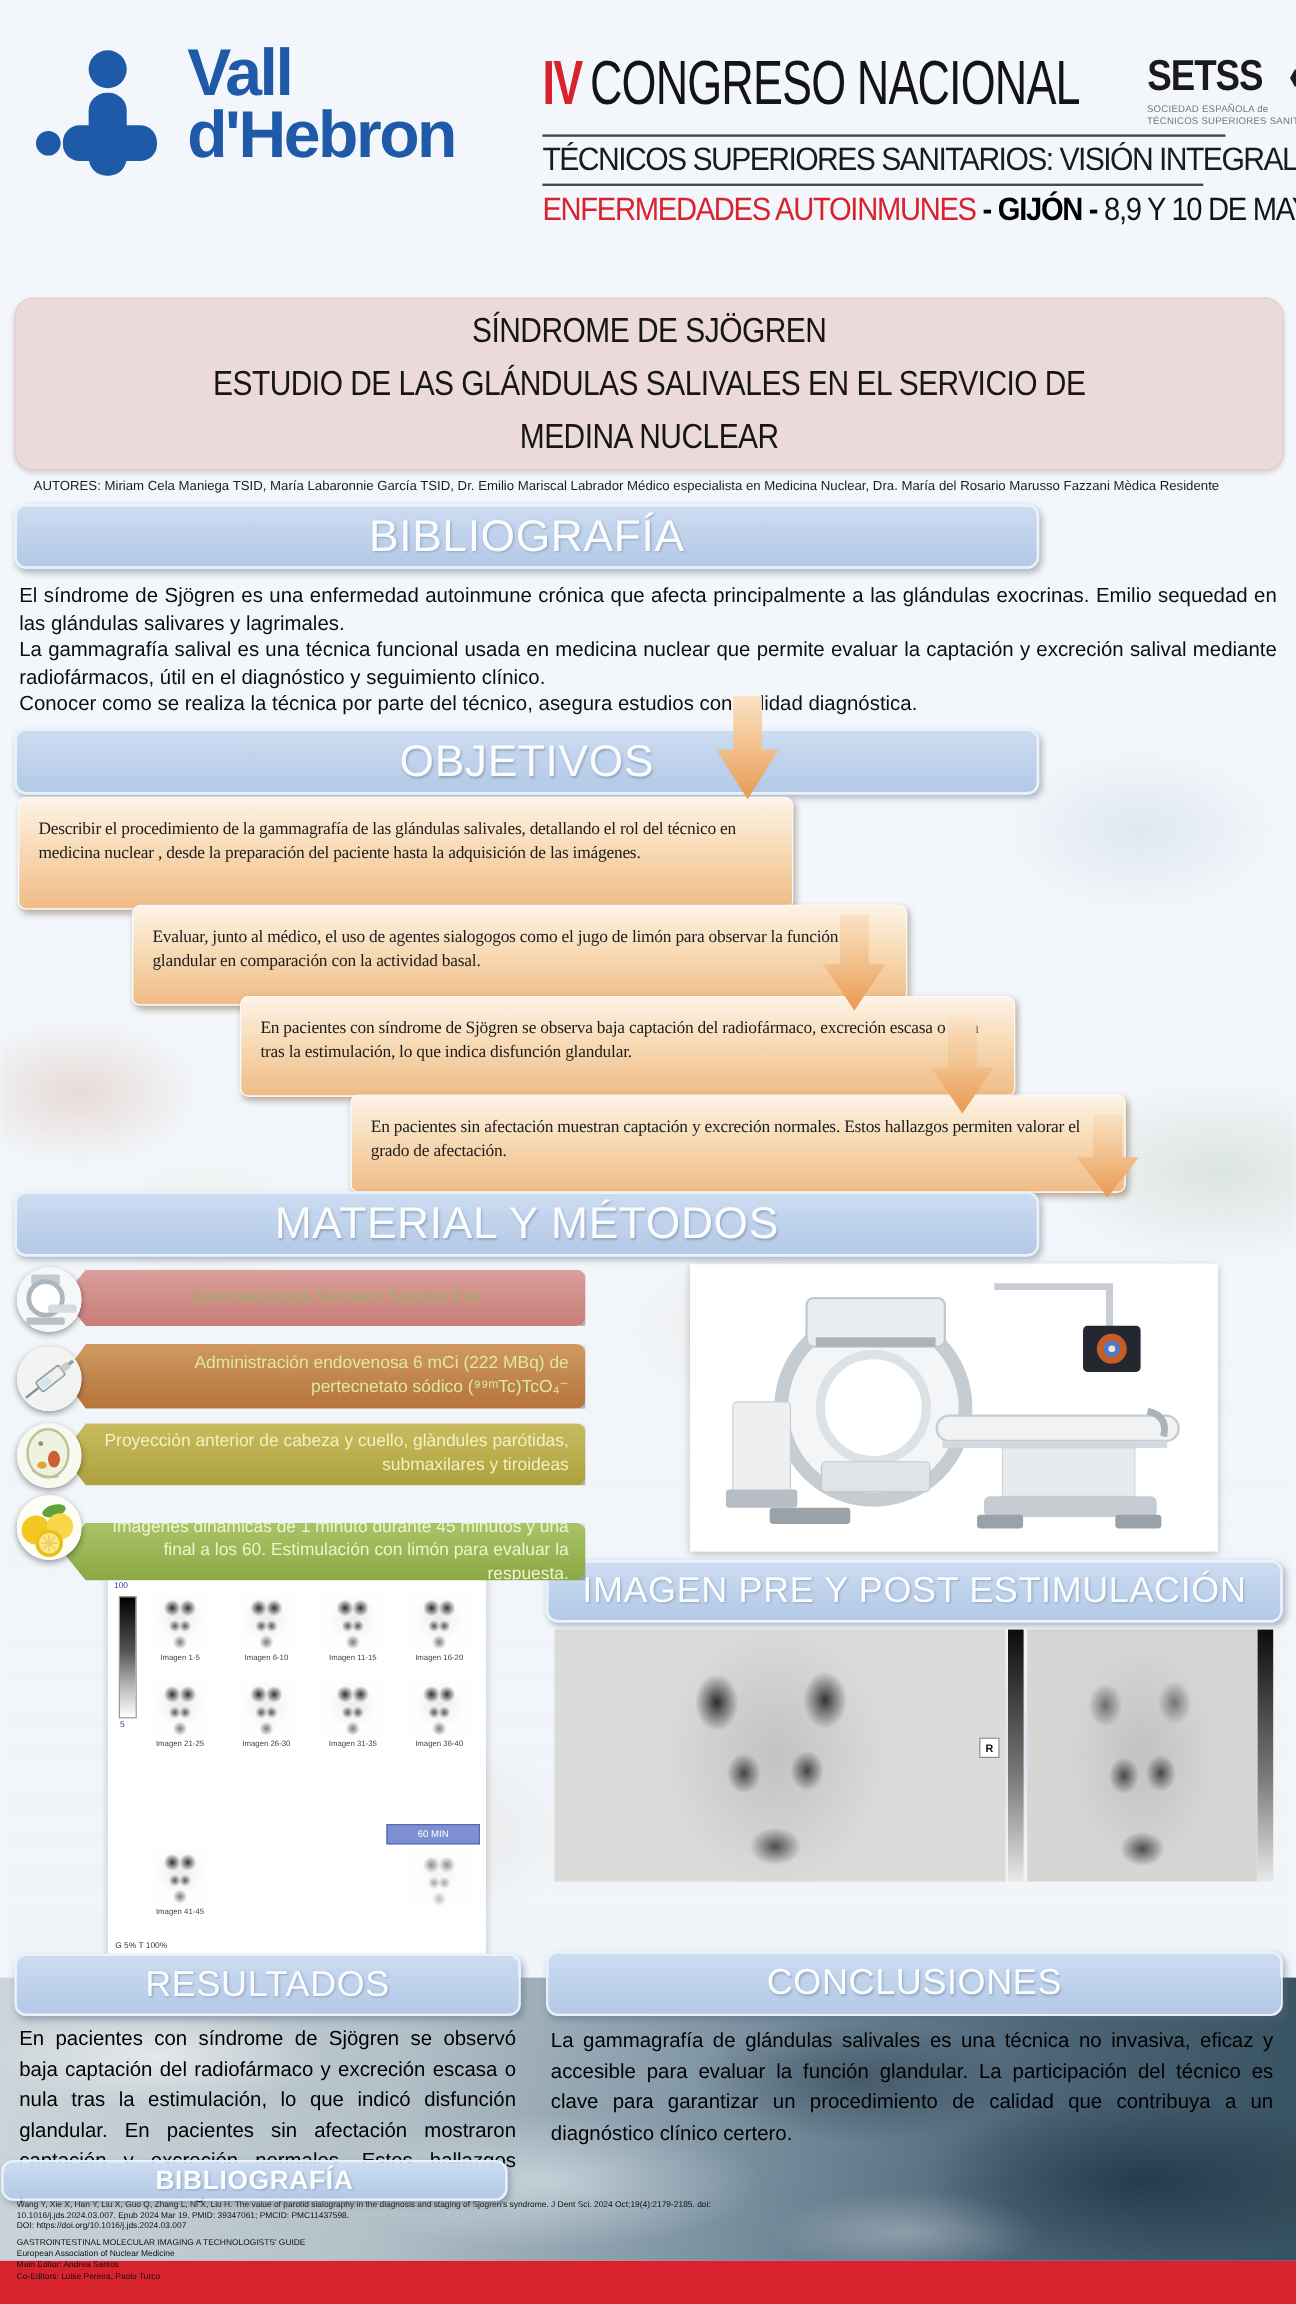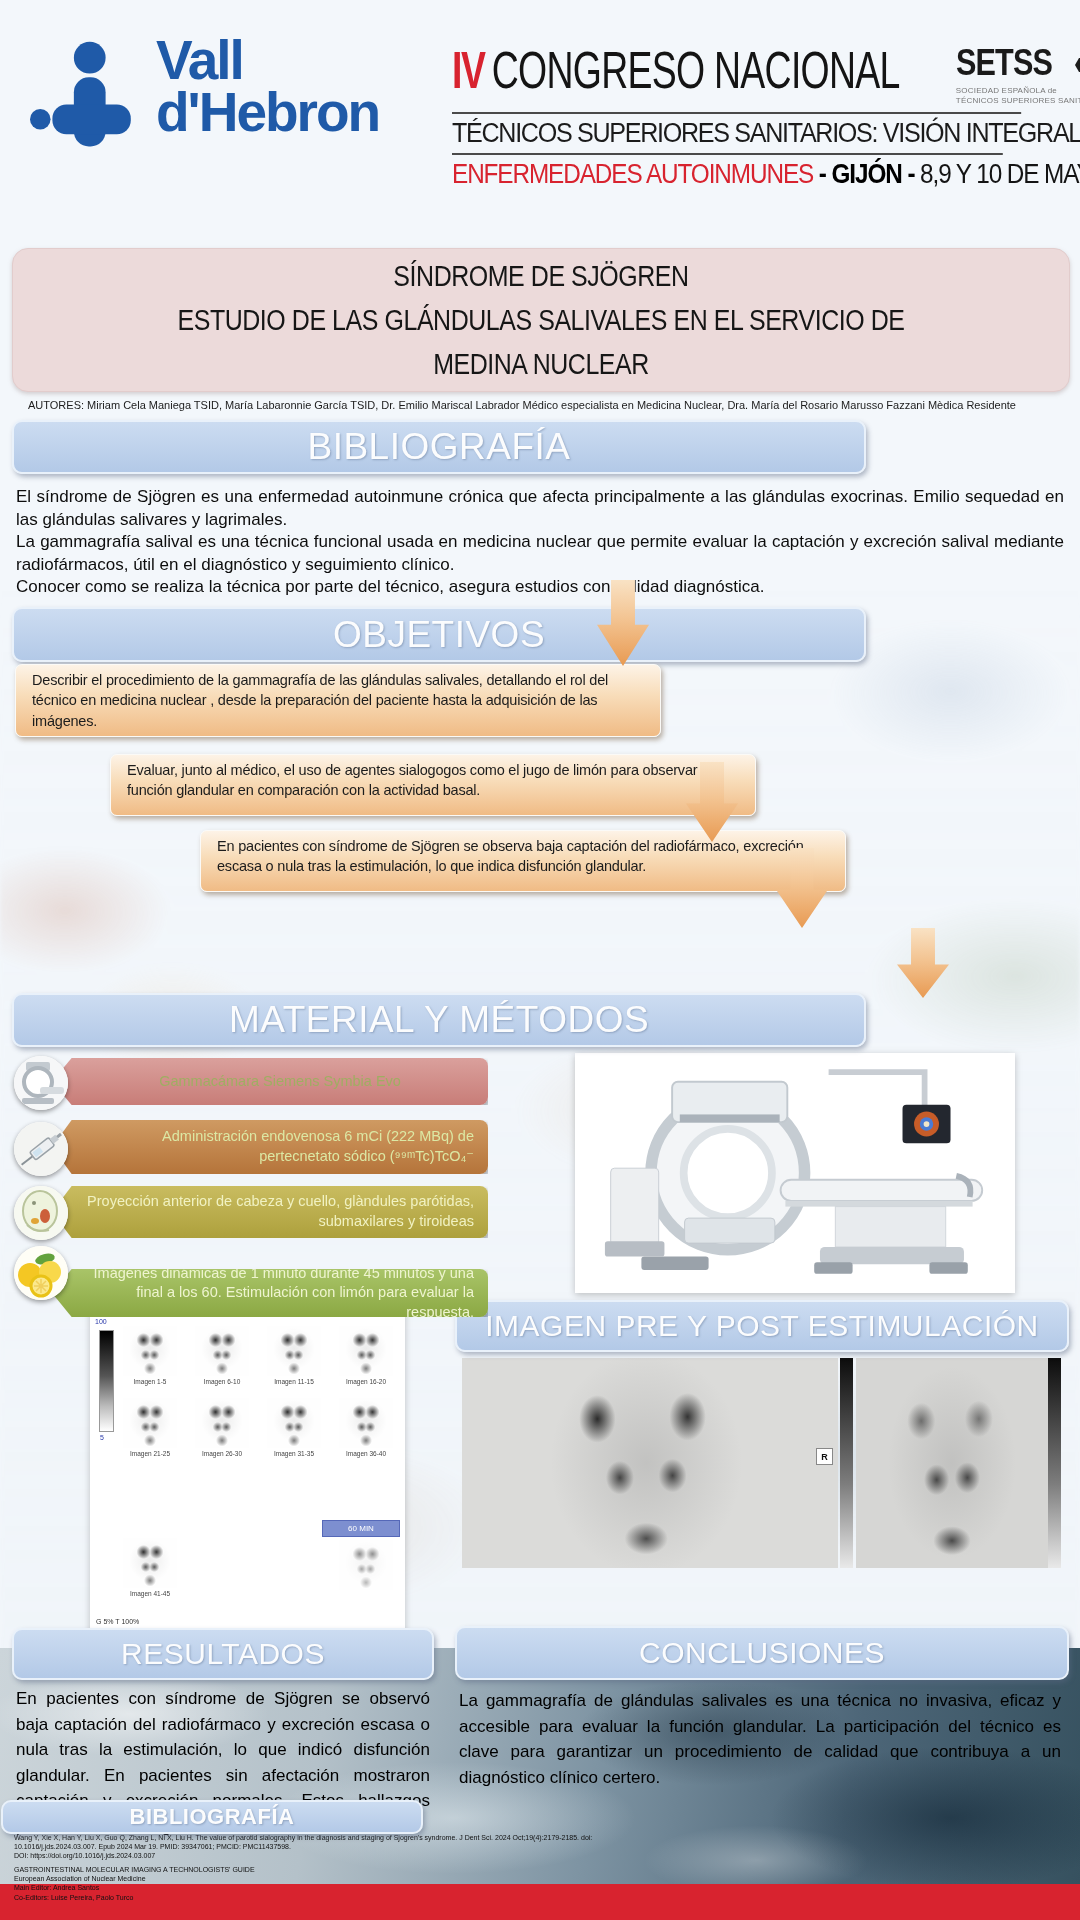--- a/index.html
+++ b/index.html
@@ -61,22 +61,22 @@
     box-shadow:2px 3px 5px rgba(90,105,130,.45);text-shadow:1px 1px 2px rgba(110,130,160,.55);letter-spacing:.5px;}
   .hbar-lg{font-size:37px;}
   .hbar-md{font-size:30px;}
   .hbar-sm{font-size:22px;}
 
   
   .intro-text{left:16px;top:486px;width:1048px;z-index:2;font-size:17px;line-height:1.33;text-align:justify;color:#0d0d0d;}
 
   
   .obox{background:linear-gradient(180deg,#fdf3e7 0%,#f8ddba 42%,#f0bb85 100%);border:1px solid #fbfaf7;
-    border-radius:7px;z-index:5;box-shadow:2px 3px 5px rgba(110,85,55,.45);padding:5px 16px;
-    font-size:14.5px;line-height:1.4;color:#1c1c1c;letter-spacing:-.2px;}
+    border-radius:7px;z-index:5;box-shadow:2px 3px 5px rgba(110,85,55,.45);padding:16px 16px;
+    font-size:14.5px;line-height:1.4;color:#1c1c1c;letter-spacing:-.2px;font-family:Liberation Serif, serif;}
   .oarrow{width:52px;background:linear-gradient(180deg,#f9e2c4 0%,#f3c492 45%,#e89a52 100%);z-index:6;
     clip-path:polygon(27% 0,73% 0,73% 52%,100% 52%,50% 100%,0 52%,27% 52%);
     filter:drop-shadow(1px 2px 2px rgba(0,0,0,.3));}
 
   
   .micon{width:54px;height:54px;border-radius:50%;overflow:hidden;z-index:6;background:#fff;
     box-shadow:0 2px 5px rgba(0,0,0,.4);}
   .mbar{left:52px;width:436px;z-index:5;display:flex;align-items:center;justify-content:center;text-align:right;
     padding:3px 14px 3px 34px;box-sizing:border-box;font-size:14.5px;line-height:1.35;
     clip-path:polygon(0 50%,4.5% 0,100% 0,100% 100%,4.5% 100%);border-radius:8px;
@@ -197,20 +197,21 @@
   <div class="abs hbar hbar-lg" style="left:12px;top:607px;width:850px;height:51px;">OBJETIVOS</div>
 
   <div class="abs oarrow" style="left:597px;top:580px;height:86px;"></div>
   <div class="abs oarrow" style="left:686px;top:762px;height:80px;"></div>
   <div class="abs oarrow" style="left:776px;top:848px;height:80px;"></div>
   <div class="abs oarrow" style="left:897px;top:928px;height:70px;"></div>
 
   <div class="abs obox" style="left:15px;top:664px;width:612px;min-height:60px;">Describir el procedimiento de la gammagrafía de las glándulas salivales, detallando el rol del técnico en medicina nuclear , desde la preparación del paciente hasta la adquisición de las imágenes.</div>
   <div class="abs obox" style="left:110px;top:754px;width:612px;min-height:50px;">Evaluar, junto al médico, el uso de agentes sialogogos como el jugo de limón para observar la función glandular en comparación con la actividad basal.</div>
   <div class="abs obox" style="left:200px;top:830px;width:612px;min-height:50px;">En pacientes con síndrome de Sjögren se observa baja captación del radiofármaco, excreción escasa o nula tras la estimulación, lo que indica disfunción glandular.</div>
+  <div class="abs obox" style="left:292px;top:912px;width:612px;min-height:48px;">En pacientes sin afectación muestran captación y excreción normales. Estos hallazgos permiten valorar el grado de afectación.</div>
 
   <div class="abs hbar hbar-lg" style="left:12px;top:993px;width:850px;height:50px;z-index:7;">MATERIAL Y MÉTODOS</div>
 
   <div class="abs micon" style="left:14px;top:1056px;">
     <svg width="54" height="54" viewBox="0 0 54 54">
       <rect width="54" height="54" fill="#f6f7f8"></rect>
       <rect x="12" y="6" width="24" height="9" rx="2" fill="#c3cad0"></rect>
       <circle cx="24" cy="26" r="14" fill="#fff" stroke="#aeb6bd" stroke-width="4"></circle>
       <rect x="26" y="31" width="24" height="7" rx="3" fill="#d6dbdf"></rect>
       <rect x="8" y="42" width="32" height="6" rx="2" fill="#b7bec5"></rect>

